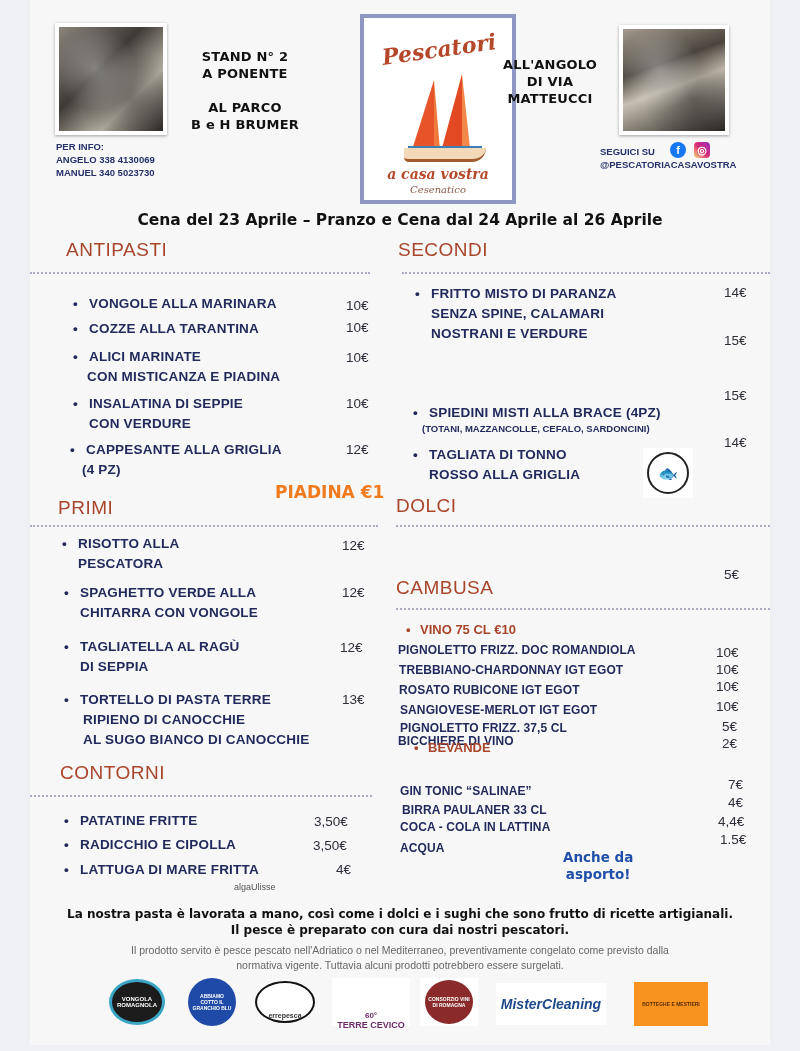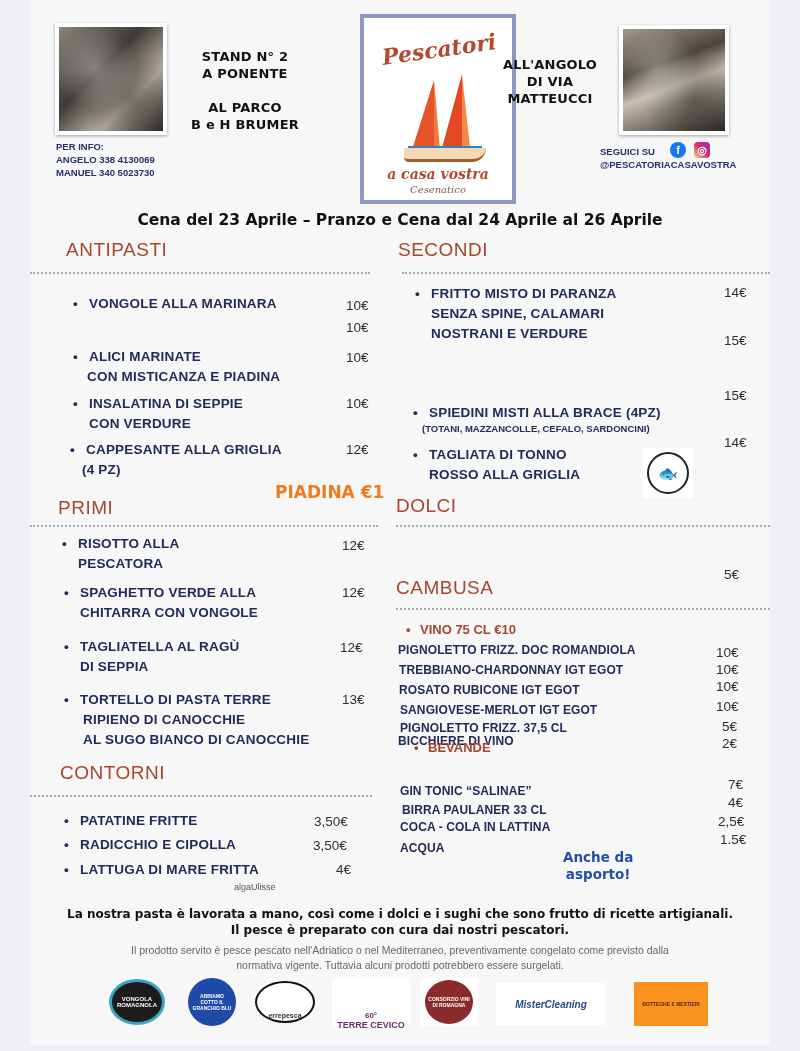--- a/index.html
+++ b/index.html
@@ -127,20 +127,21 @@
   <div class="abs info" style="left:570px; top:158px;">@PESCATORIACASAVOSTRA</div>
 
   <div class="dates">Cena del 23 Aprile  – Pranzo e Cena dal 24 Aprile al 26 Aprile</div>
 
   <div class="sec-title" style="left:36px; top:239px;">ANTIPASTI</div>
   <div class="dots" style="left:0; top:272px; width:340px;"></div>
 
   <div class="item" style="left:43px; top:294px;"><span class="bullet">•</span><span>VONGOLE ALLA MARINARA</span></div>
   <div class="price" style="left:316px; top:298px;">10€</div>
 
+  <div class="item" style="left:43px; top:319px;"><span class="bullet">•</span><span>COZZE ALLA TARANTINA</span></div>
   <div class="price" style="left:316px; top:320px;">10€</div>
 
   <div class="item" style="left:43px; top:347px;"><span class="bullet">•</span><span>ALICI MARINATE</span><br><span style="padding-left:14px;">CON MISTICANZA E PIADINA</span></div>
   <div class="price" style="left:316px; top:350px;">10€</div>
 
   <div class="item" style="left:43px; top:394px;"><span class="bullet">•</span><span>INSALATINA DI SEPPIE</span><br><span style="padding-left:16px;">CON VERDURE</span></div>
   <div class="price" style="left:316px; top:396px;">10€</div>
 
   <div class="item" style="left:40px; top:440px;"><span class="bullet">•</span><span>CAPPESANTE ALLA GRIGLIA</span><br><span style="padding-left:12px;">(4 PZ)</span></div>
   <div class="price" style="left:316px; top:442px;">12€</div>
@@ -213,21 +214,21 @@
   <div class="wine" style="left:368px; top:734px;">BICCHIERE DI VINO</div>
   <div class="price" style="left:692px; top:736px;">2€</div>
 
   <div class="subhead" style="left:384px; top:740px;"><span style="display:inline-block;width:14px;">•</span><span>BEVANDE</span></div>
 
   <div class="wine" style="left:370px; top:784px;">GIN TONIC “SALINAE”</div>
   <div class="price" style="left:698px; top:777px;">7€</div>
   <div class="wine" style="left:372px; top:803px;">BIRRA PAULANER 33 CL</div>
   <div class="price" style="left:698px; top:795px;">4€</div>
   <div class="wine" style="left:370px; top:820px;">COCA - COLA IN LATTINA</div>
-  <div class="price" style="left:688px; top:814px;">2,5€</div>
+  <div class="price" style="left:688px; top:814px;">4,4€</div>
   <div class="wine" style="left:370px; top:841px;">ACQUA</div>
   <div class="price" style="left:690px; top:832px;">1.5€</div>
 
   <div class="asporto">
     <div>Anche da</div>
     <div>asporto!</div>
   </div>
 
   <div class="footer1">
     <div>La nostra pasta è lavorata a mano, così come i dolci e i sughi che sono frutto di ricette artigianali.</div>
@@ -247,19 +248,19 @@
   <div class="sponsor" style="left:224px; width:62px; background:transparent;">
     <div style="width:60px;height:42px;border-radius:50%;border:2px solid #111;background:#fff;display:flex;align-items:flex-end;justify-content:center;font-size:7px;color:#333;padding-bottom:2px;">errepesca</div>
   </div>
   <div class="sponsor" style="left:302px; width:78px; color:#6d2a6a; flex-direction:column;">
     <div style="font-size:8px;margin-top:36px;">60°</div>
     <div style="font-size:9px;">TERRE CEVICO</div>
   </div>
   <div class="sponsor" style="left:390px; width:58px;">
     <div style="width:48px;height:44px;border-radius:50%;background:#8a2a2a;color:#fff;display:flex;align-items:center;justify-content:center;font-size:5px;padding:3px;">CONSORZIO VINI DI ROMAGNA</div>
   </div>
-  <div class="sponsor" style="left:466px; width:110px; height:42px; top:983px; color:#1f4a8a; font-size:10px; font-style:italic;">
+  <div class="sponsor" style="left:466px; width:110px; height:42px; top:983px; color:#1f4a8a; font-size:14px; font-style:italic;">
     <span>MisterCleaning</span>
   </div>
   <div class="sponsor" style="left:604px; width:74px; height:44px; top:982px; background:#f7931e; color:#5a2e0a; font-size:5px;">
     <span>BOTTEGHE E MESTIERI</span>
   </div>
 </div>
 
 </body></html>

